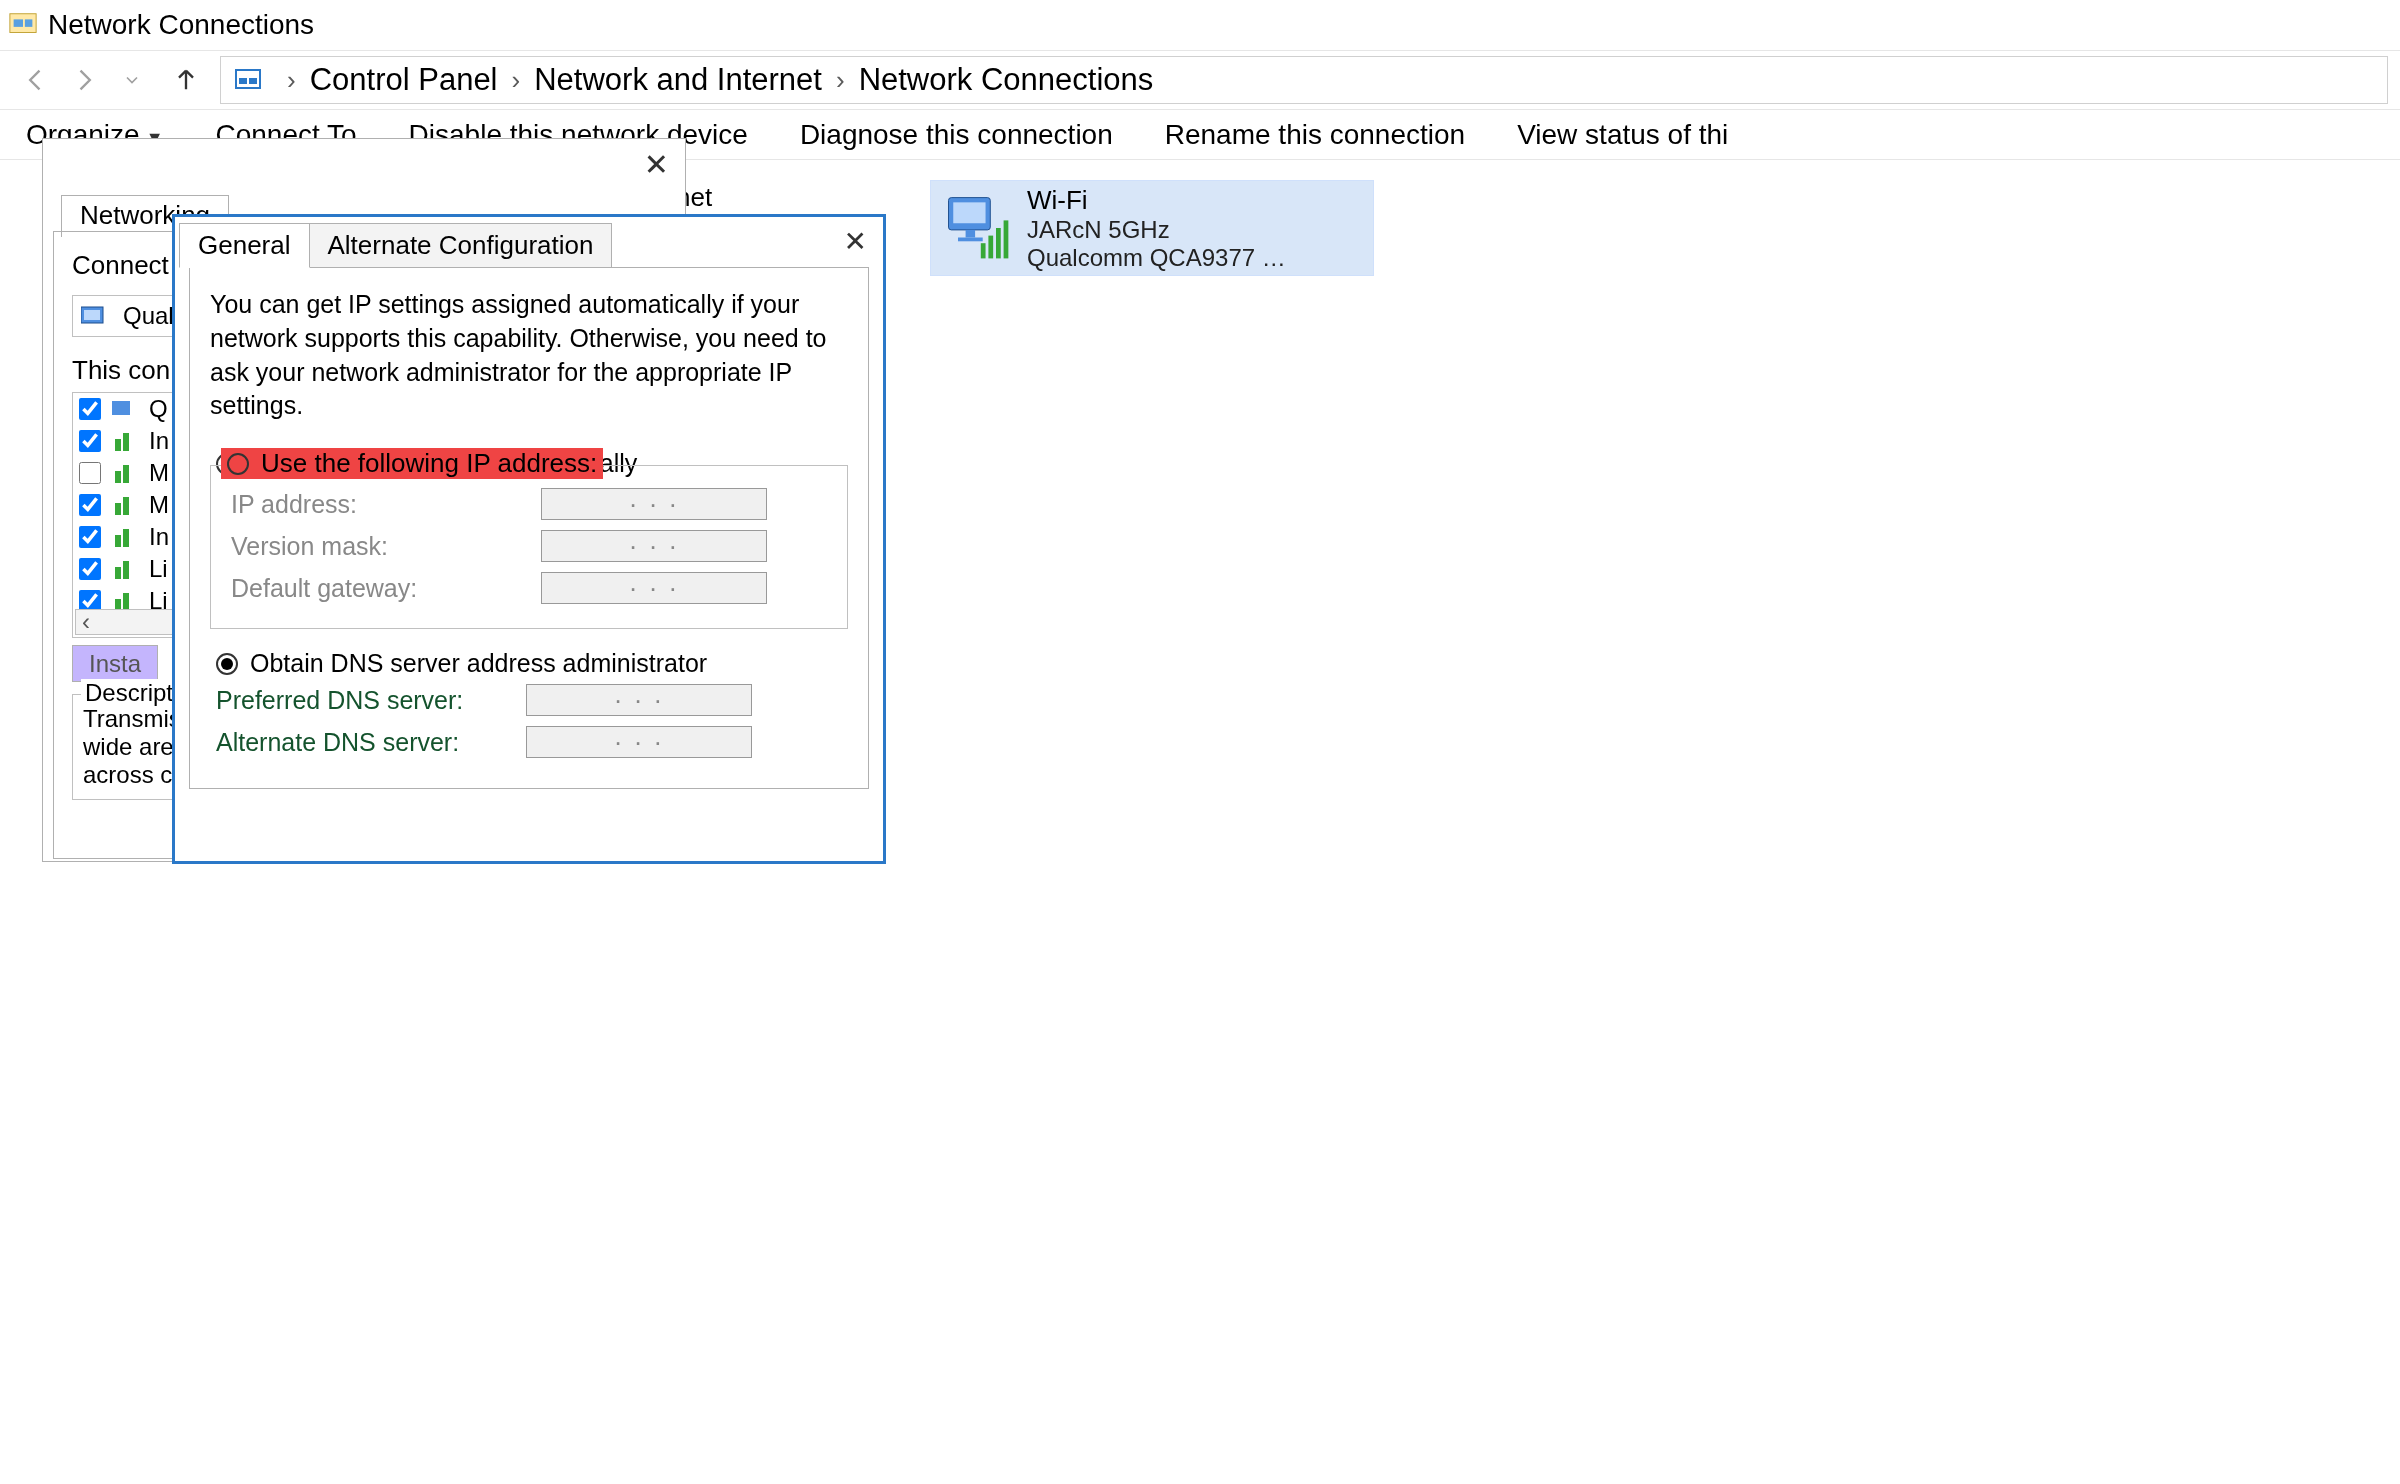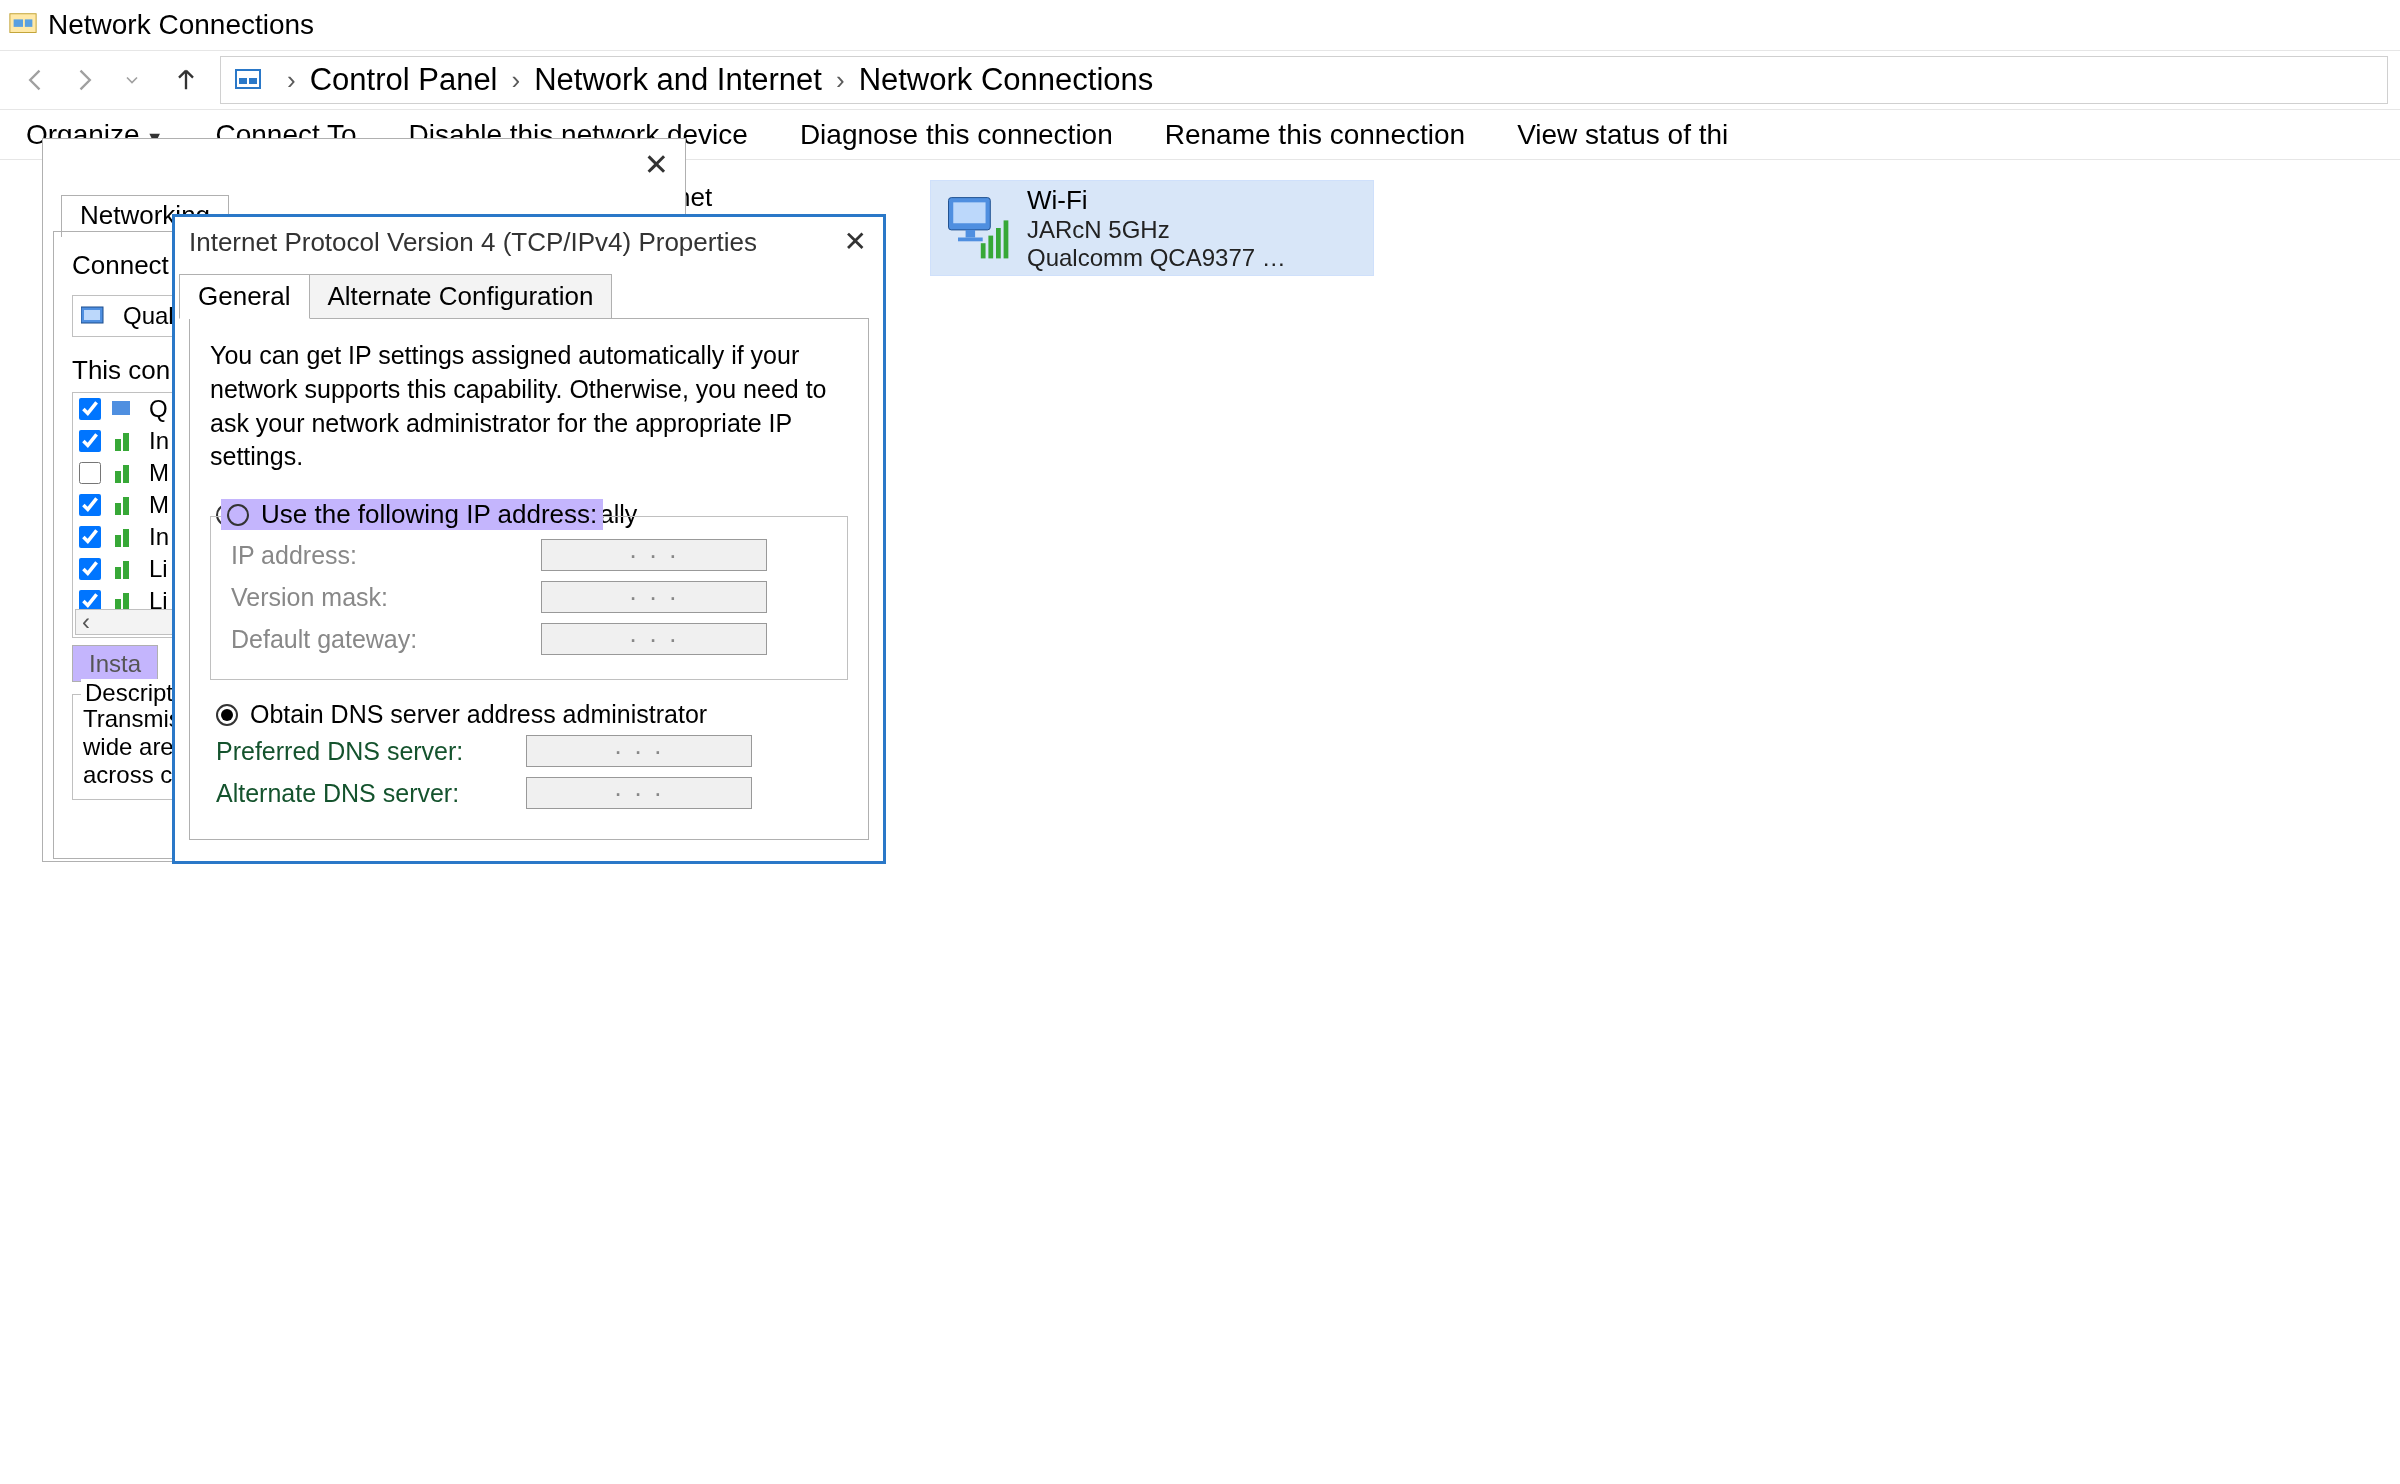--- a/index.html
+++ b/index.html
@@ -61,21 +61,21 @@
   .ipv4-dlg .ip-close { position:absolute; top:8px; right:16px; font-size:28px; color:#333; }
   .ipv4-dlg .ip-tabs { display:flex; padding-left:4px; margin-top:6px; }
   .ipv4-dlg .ip-tab { border:1px solid #b0b0b0; padding:6px 18px; font-size:26px; background:#f3f3f3; margin-right:-1px; }
   .ipv4-dlg .ip-tab.active { background:#fff; border-bottom:1px solid #fff; position:relative; z-index:2; }
   .ipv4-dlg .ip-sheet { margin:0 14px 14px; border:1px solid #b0b0b0; padding:20px; position:relative; top:-1px; }
   .ipv4-dlg .para { font-size:25px; line-height:1.35; margin-bottom:26px; }
   .ipv4-dlg .opt { display:flex; align-items:center; gap:12px; margin:6px 6px; font-size:25px; }
   .ipv4-dlg .radio { width:22px; height:22px; border:2px solid #333; border-radius:50%; display:inline-flex; align-items:center; justify-content:center; }
   .ipv4-dlg .radio.sel::after { content:""; width:12px; height:12px; background:#000; border-radius:50%; }
   .ipv4-dlg .fs { border:1px solid #c0c0c0; margin-top:-19px; padding:22px 20px 14px; position:relative; margin-bottom:20px; }
-  .ipv4-dlg .fs .leg { position:absolute; top:-18px; left:10px; background:#c4b5fd; padding:0 6px; display:flex; align-items:center; gap:12px; }
+  .ipv4-dlg .fs .leg { position:absolute; top:-18px; left:10px; background:#ef4444; padding:0 6px; display:flex; align-items:center; gap:12px; }
   .ipv4-dlg .row { display:flex; align-items:center; margin-bottom:10px; }
   .ipv4-dlg .row .lbl { width:310px; font-size:25px; color:#888; }
   .ipv4-dlg .row .ipf { width:226px; height:32px; border:1px solid #999; background:#f0f0f0; display:flex; align-items:center; justify-content:space-around; color:#888; letter-spacing:2px; }
   .ipv4-dlg .loose { margin:6px 6px; }
   .ipv4-dlg .loose .row .lbl { color:#14532d; }
   .ipv4-dlg .loose .row .ipf { background:#f0f0f0; }
 
   
   svg { display:block; }
 </style>
@@ -255,21 +255,20 @@
     <div class="descbox">
       <span class="leg">Descripti</span>
       <div>Transmis</div>
       <div>wide are</div>
       <div>across c</div>
     </div>
   </div>
 </div>
 
 <div class="ipv4-dlg">
-  <div class="ip-title">Internet Protocol Version 4 (TCP/IPv4) Properties</div>
   <span class="ip-close">✕</span>
   <div class="ip-tabs">
     <div class="ip-tab active">General</div>
     <div class="ip-tab">Alternate Configuration</div>
   </div>
   <div class="ip-sheet">
     <div class="para">You can get IP settings assigned automatically if your network supports this capability. Otherwise, you need to ask your network administrator for the appropriate IP settings.</div>
 
     <div class="opt">
       <span class="radio sel"></span>

